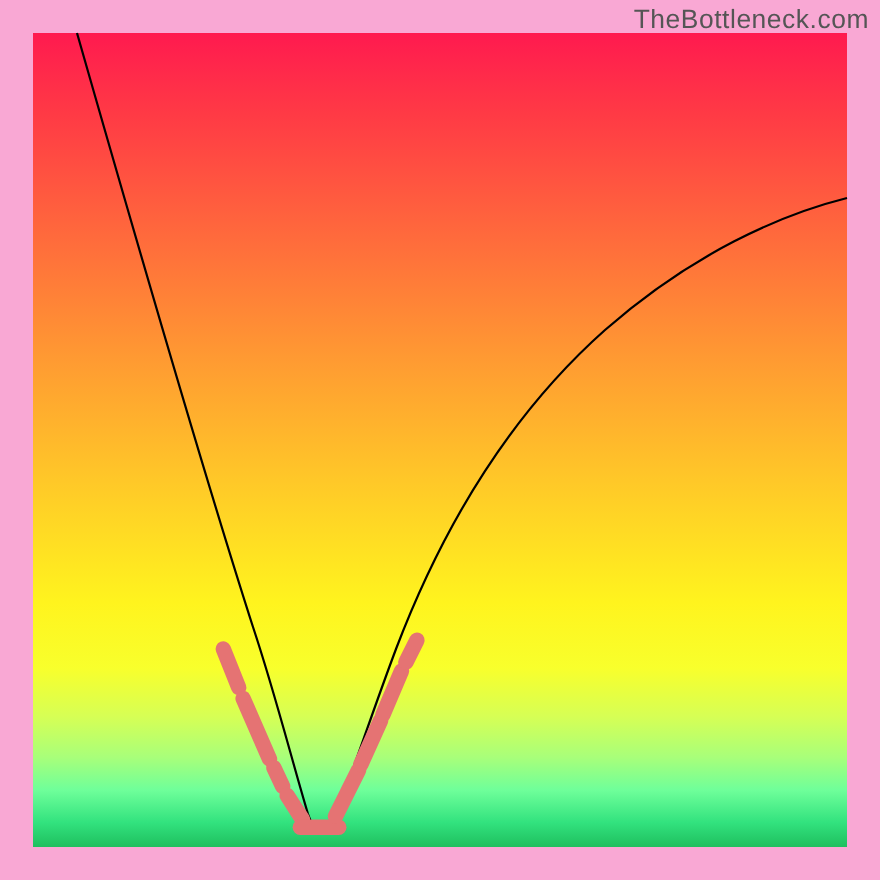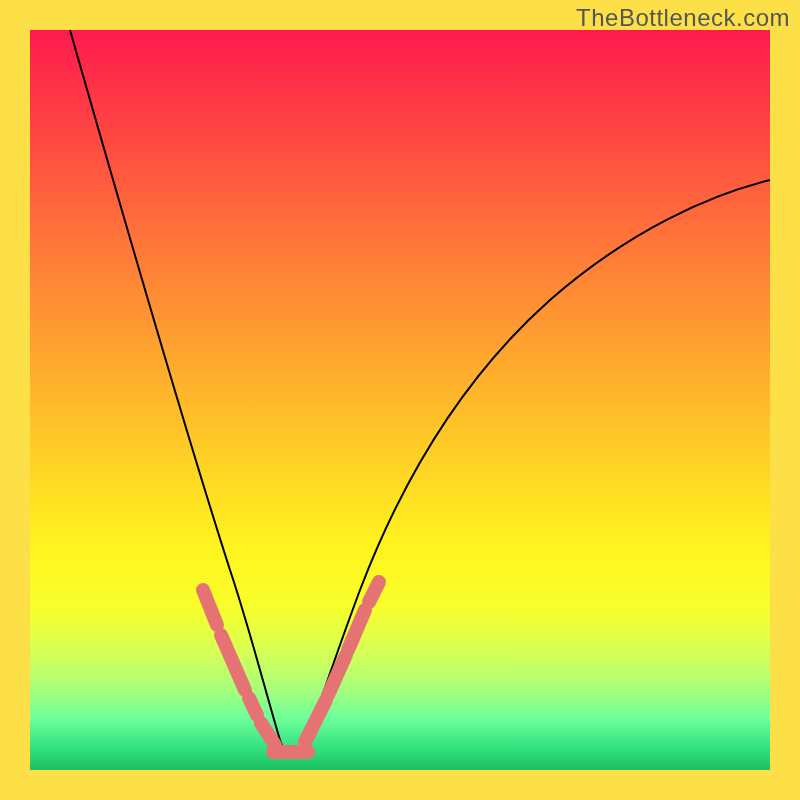--- a/index.html
+++ b/index.html
@@ -7,21 +7,21 @@
     padding: 0;
     width: 800px;
     height: 800px;
     overflow: hidden;
     background: #000;
     font-family: Arial, Helvetica, sans-serif;
   }
   .frame {
     position: absolute;
     inset: 0;
-    background: #fde047;
+    background: #f9a8d4;
   }
   .plot-area {
     position: absolute;
     left: 30px;
     top: 30px;
     width: 740px;
     height: 740px;
     background: linear-gradient(
       to bottom,
       #ff1a4f 0%,

